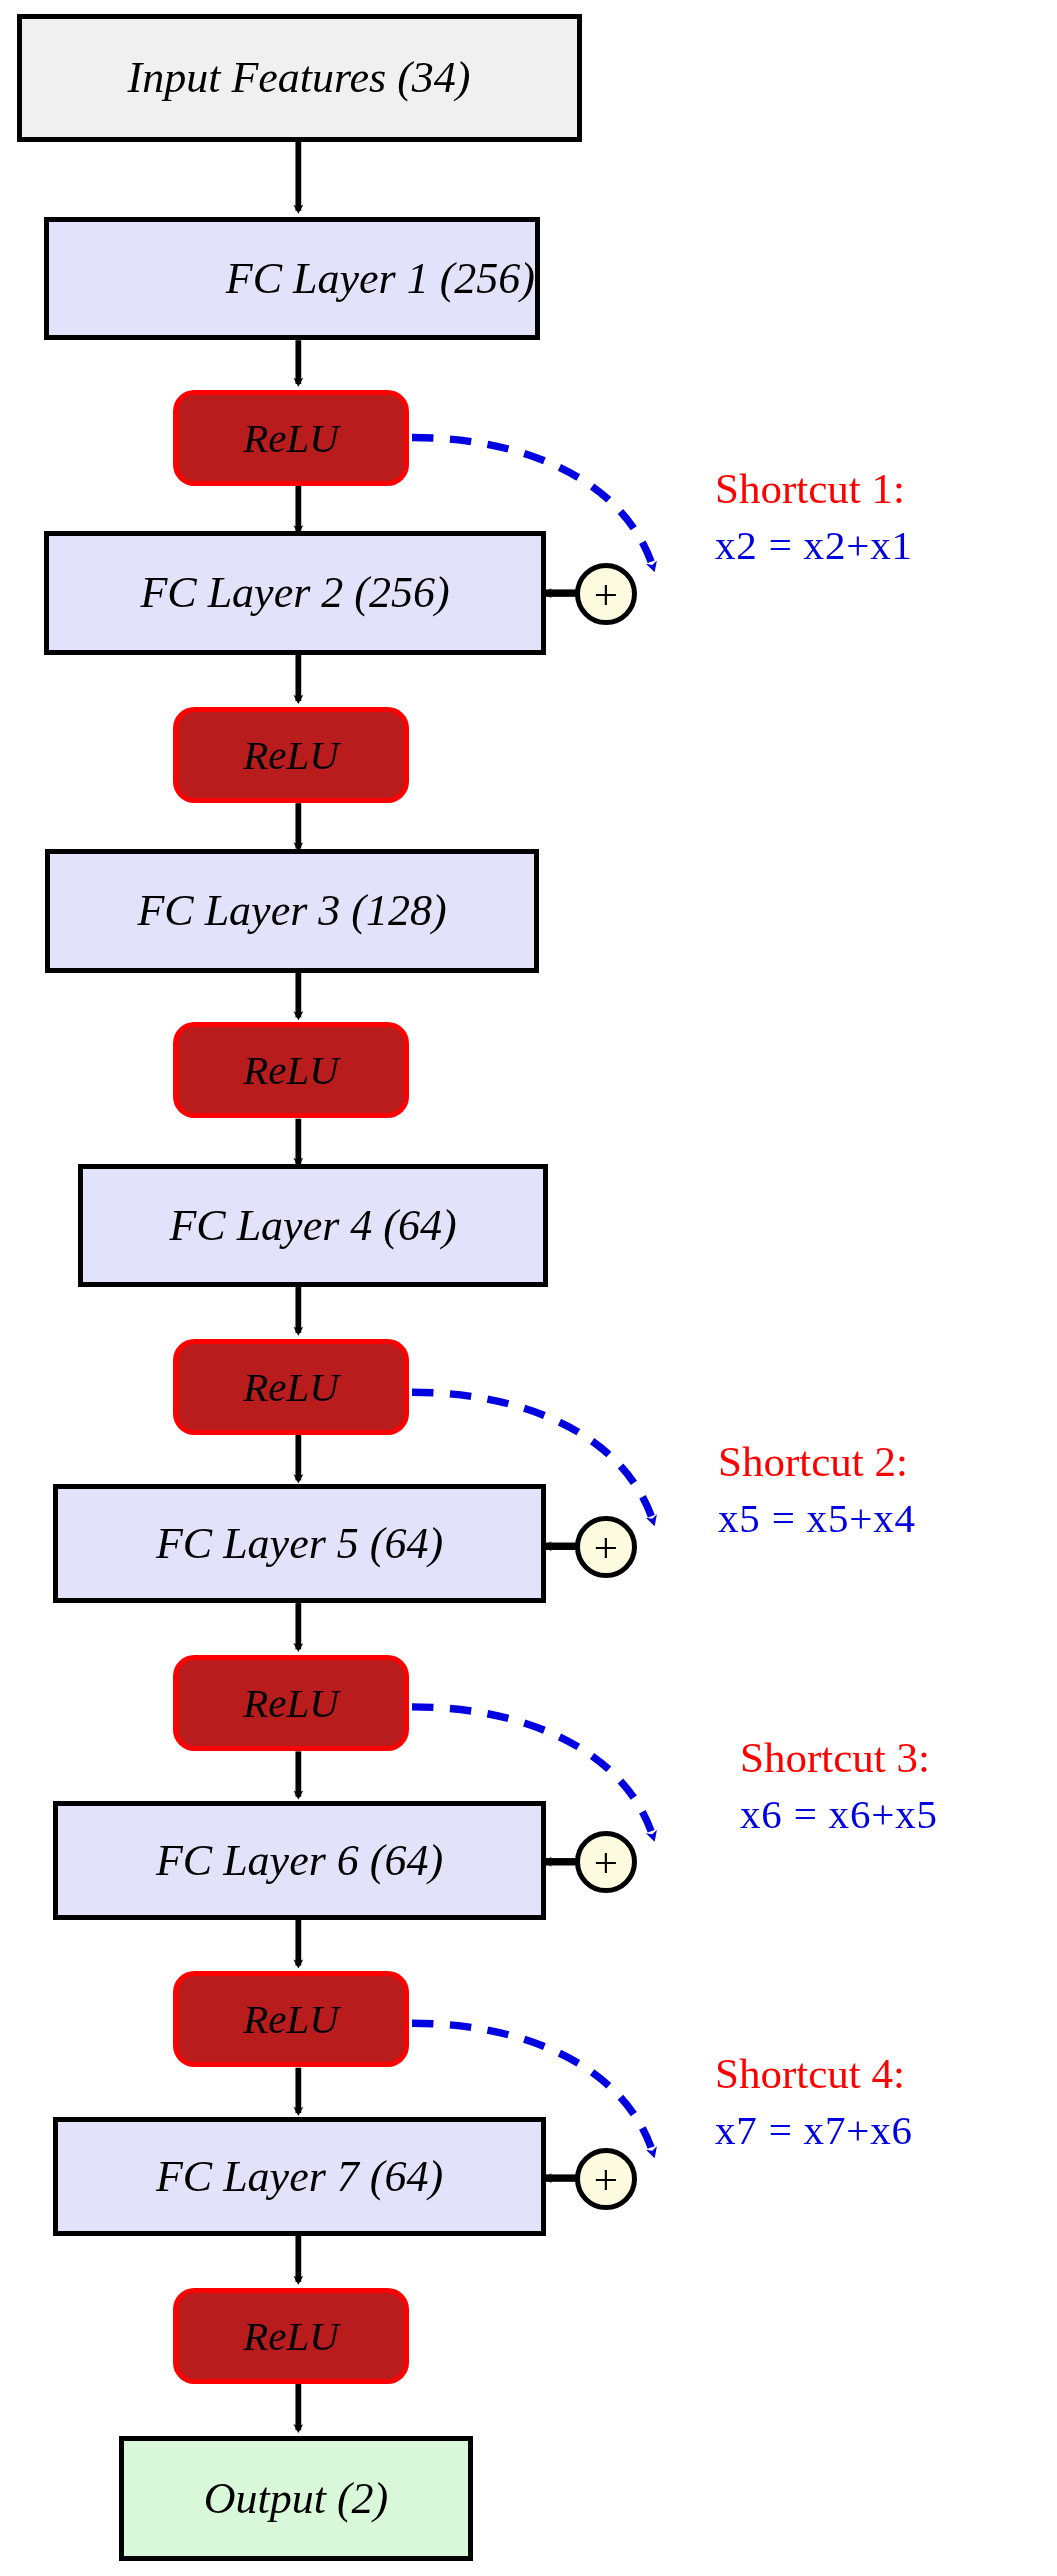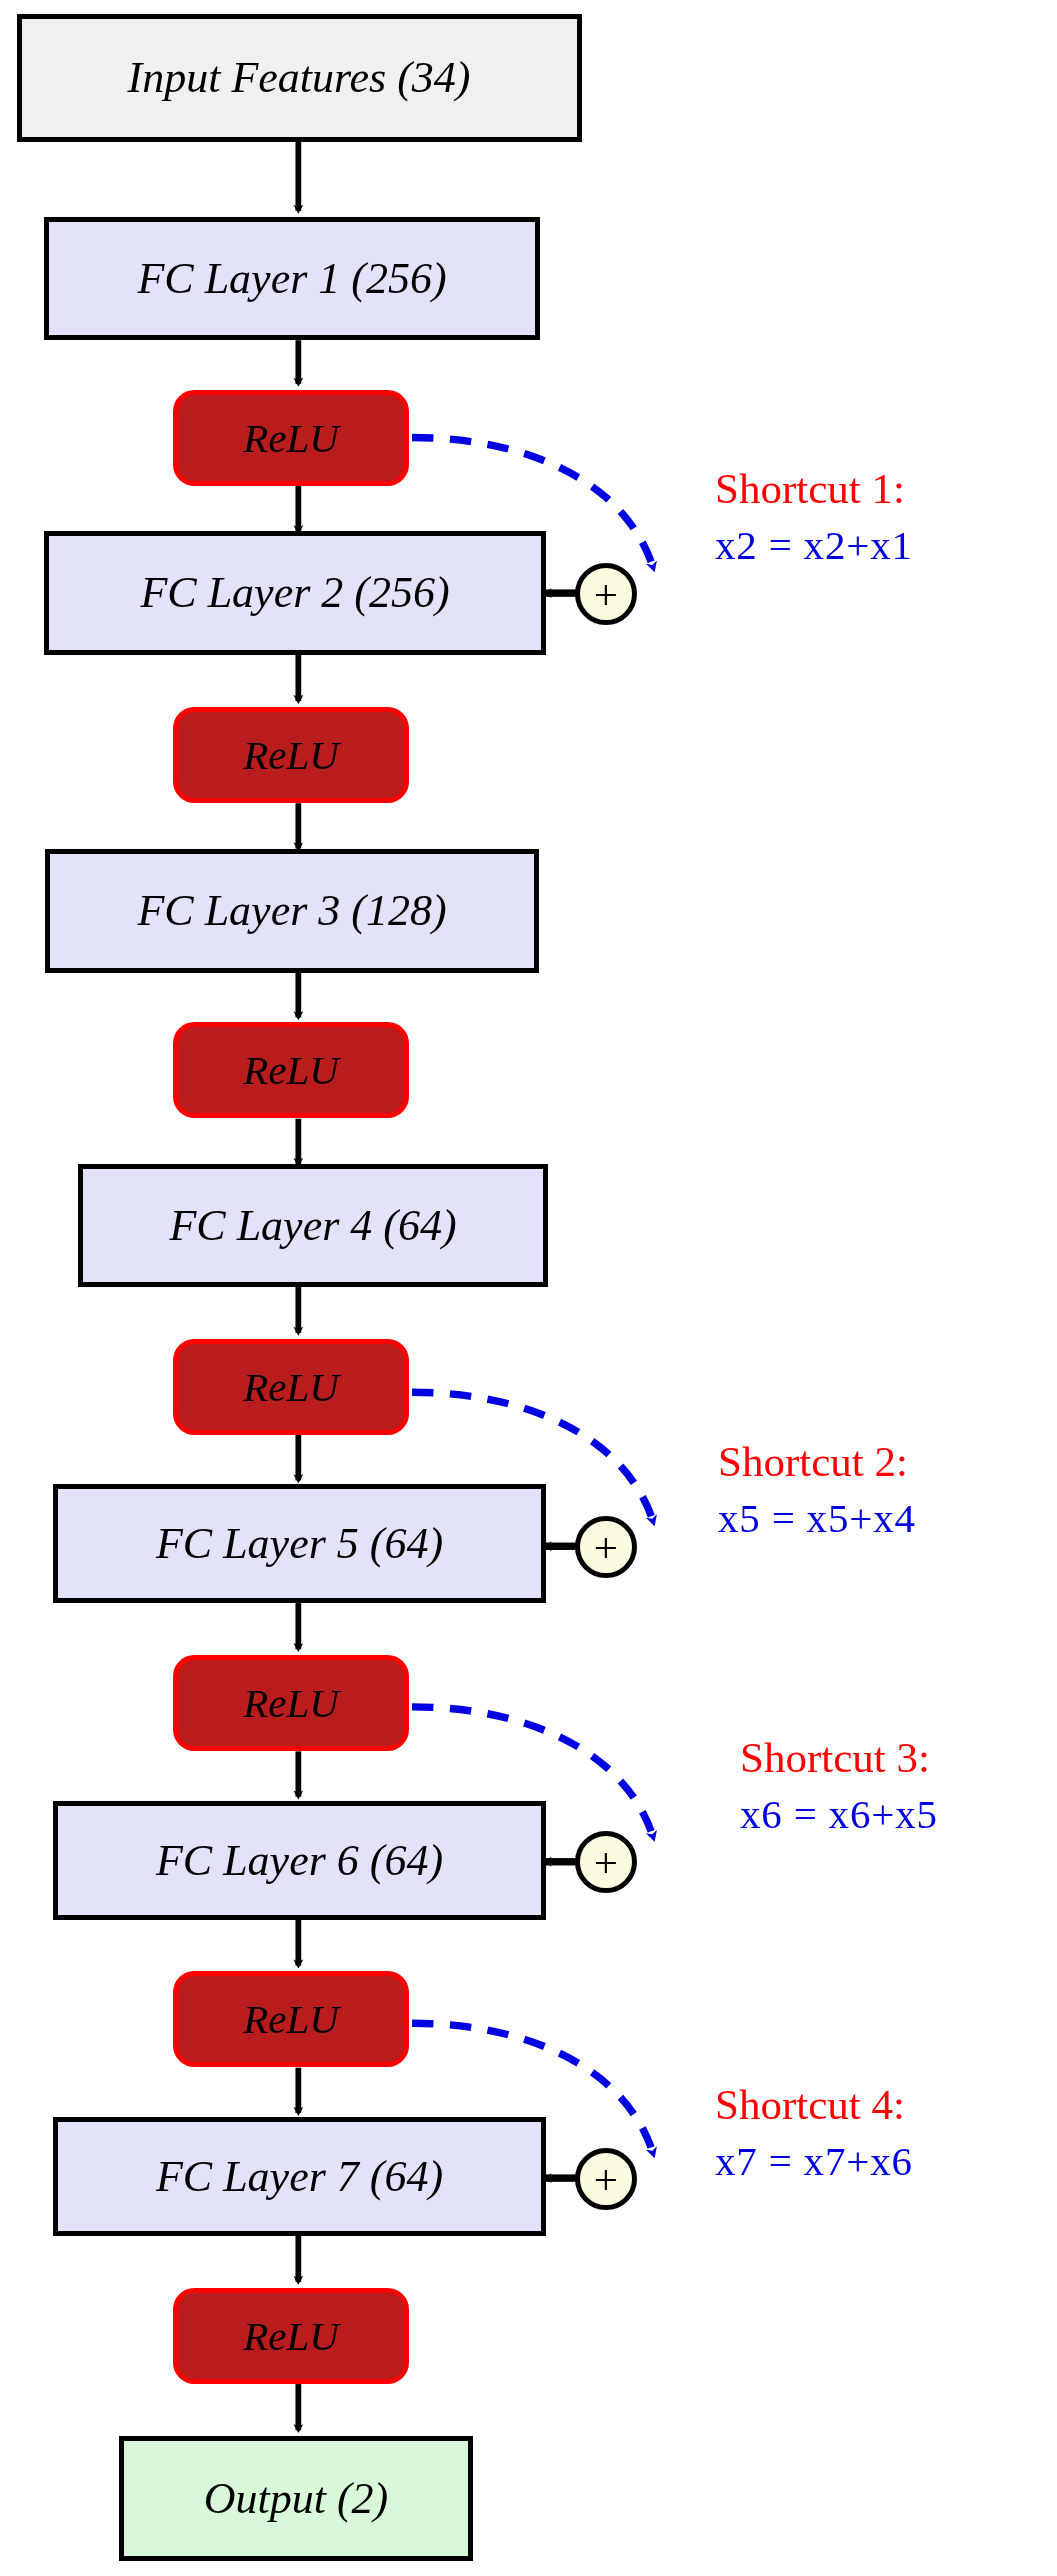--- a/index.html
+++ b/index.html
@@ -137,21 +137,21 @@
       <path d="M 500,1690 C 640,1690 760,1744 793,1848"></path>
       <path d="M 500,2072 C 640,2072 760,2126 793,2231"></path>
       <path d="M 500,2456 C 640,2456 760,2510 793,2615"></path>
     </g>
   </svg>
 
   <div class="node io-input" style="left:16.5px; top:14px; width:565px; height:128px;">
     <span>Input Features (34)</span>
   </div>
 
-  <div class="node fc" style="left:44px; top:217px; width:496px; height:123px;">
+  <div class="node fc" style="left:44px; top:217px; width:496px; height:123px;justify-content:flex-end;">
     <span>FC Layer 1 (256)</span>
   </div>
 
   <div class="node relu" style="left:173px; top:390px; width:236px; height:96px;">
     <span>ReLU</span>
   </div>
 
   <div class="node fc" style="left:44px; top:531px; width:502px; height:124px;">
     <span>FC Layer 2 (256)</span>
   </div>
@@ -220,21 +220,21 @@
   </div>
 
   <div class="node fc" style="left:53px; top:2117px; width:493px; height:119px;">
     <span>FC Layer 7 (64)</span>
   </div>
 
   <div class="plus-node" style="left:575px; top:2148px; width:62px; height:62px;">
     <span>+</span>
   </div>
 
-  <div class="shortcut-label" style="left:715px; top:2051px;margin-top:31px;">
+  <div class="shortcut-label" style="left:715px; top:2051px;">
     <span class="shortcut-title">Shortcut 4:</span>
     <span class="shortcut-eq">x7  =  x7+x6</span>
   </div>
 
   <div class="node relu" style="left:173px; top:2288px; width:236px; height:96px;">
     <span>ReLU</span>
   </div>
 
   <div class="node io-output" style="left:119px; top:2436px; width:354px; height:125px;">
     <span>Output (2)</span>

